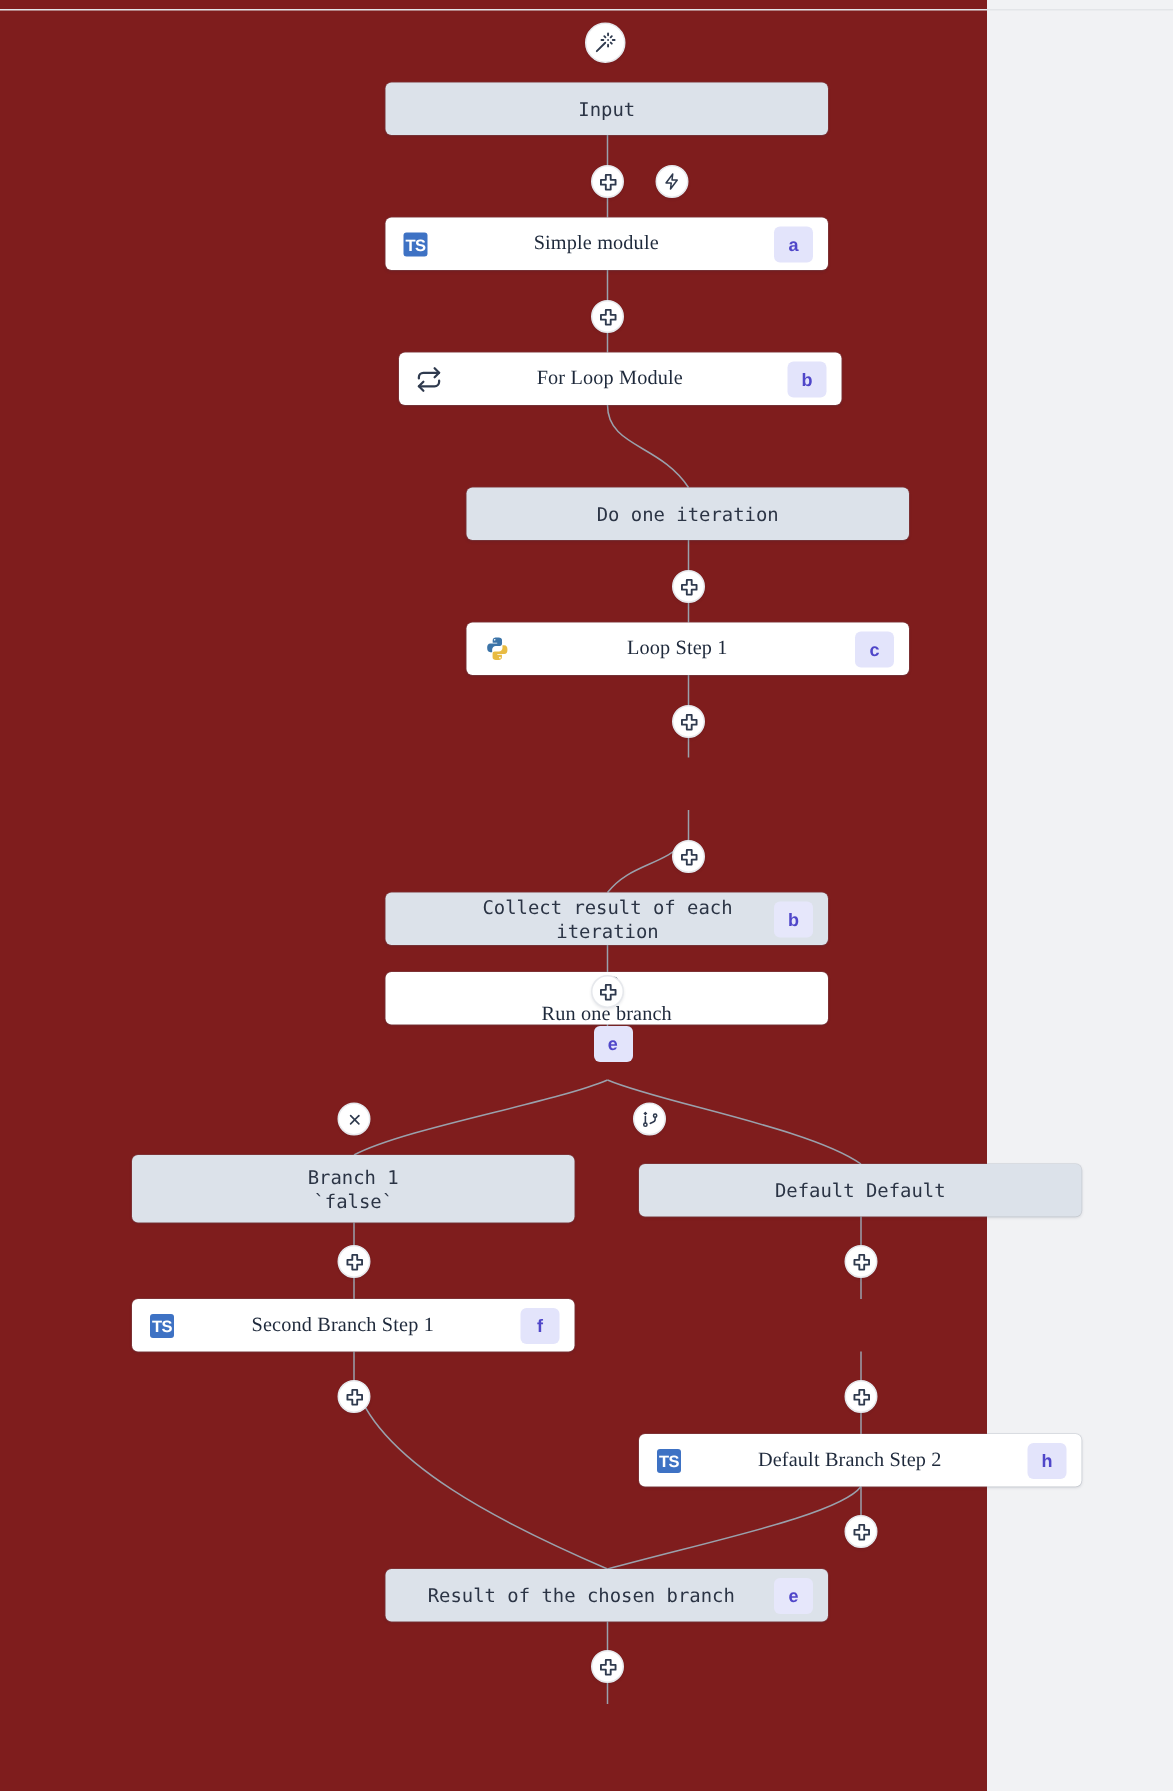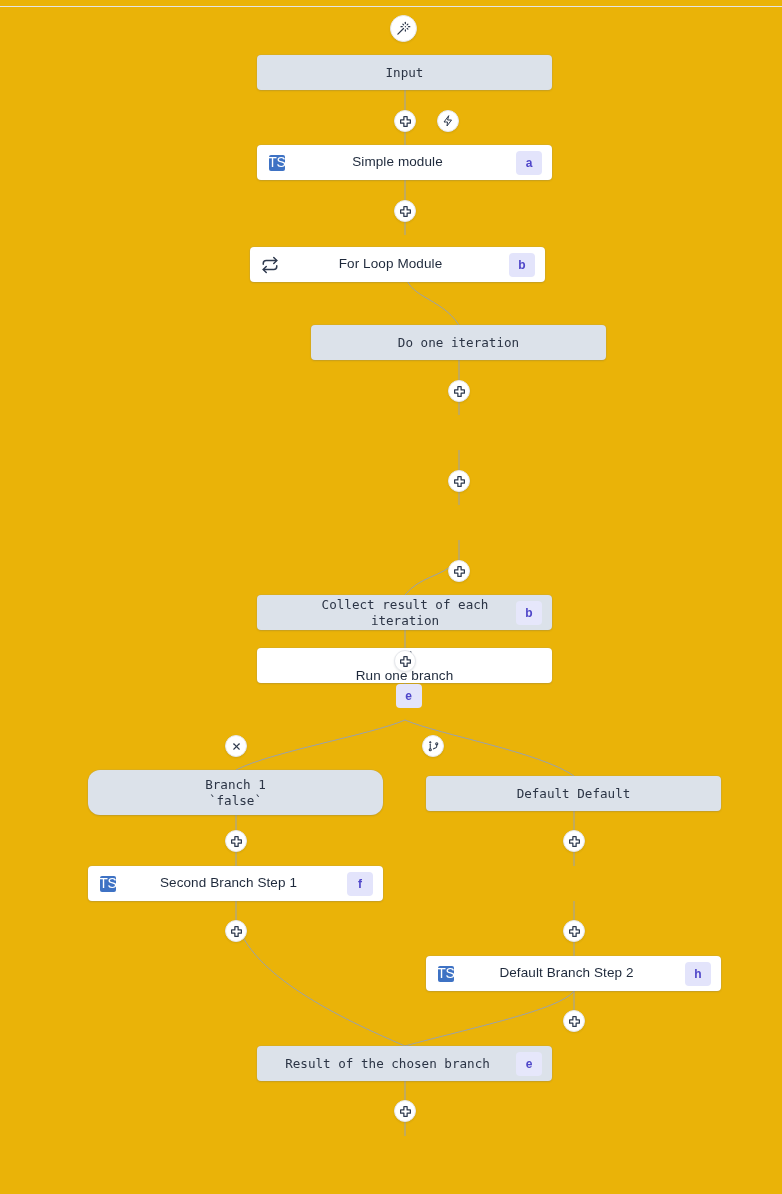--- a/index.html
+++ b/index.html
@@ -5,23 +5,23 @@
   * { box-sizing: border-box; margin: 0; padding: 0; }
   html, body {
     width: 782px;
     height: 1194px;
     background: #f1f2f4;
     font-family: "Liberation Sans", sans-serif;
     overflow: hidden;
   }
   #canvas {
     position: relative;
-    width: 782px;
+    width: 658px;
     height: 1194px;
-    background: #eab308;
+    background: #7f1d1d;
   }
   .top-rule {
     position: absolute;
     left: 0; top: 6px;
     width: 782px; height: 1px;
     background: #e3e5e8;
   }
   #edges {
     position: absolute;
     left: 0; top: 0;
@@ -63,21 +63,21 @@
     letter-spacing: .1px;
     white-space: pre-line;
     line-height: 1.22;
   }
   .node.virtual .node-label {
     font-family: "DejaVu Sans Mono", "Liberation Mono", monospace;
     font-size: 12.6px;
     color: #2b3445;
     letter-spacing: 0px;
   }
-  .node.module .node-label { font-family: Liberation Sans, sans-serif; }
+  .node.module .node-label { font-family: Liberation Serif, serif; }
 
   .badge {
     flex: 0 0 auto;
     min-width: 26px;
     height: 24px;
     border-radius: 4px;
     background: #e3e4fb;
     color: #4f46c9;
     font-size: 12px;
     font-weight: 700;
@@ -101,22 +101,22 @@
     z-index: 5;
   }
   .handle svg { display: block; }
 
   
   .ts-icon {
     width: 16px; height: 16px;
     border-radius: 2px;
     background: #3e72c4;
     color: #fff;
-    font-size: 14px;
-    font-weight: 400;
+    font-size: 11px;
+    font-weight: 700;
     display: flex; align-items: flex-end; justify-content: center;
     padding-bottom: 1px;
     font-family: "Liberation Sans", sans-serif;
     letter-spacing: -0.3px;
   }
 </style>
 </head>
 <body>
 
 <div id="canvas">
@@ -170,52 +170,62 @@
 <div class="node virtual h38" style="left: 257px; top: 55px; width: 295px; height: 35px;">
       <div class="node-label">Input</div>
     </div>
     <div class="node module" style="left: 257px; top: 145px; width: 295px; height: 35px;">
       <span class="node-icon">
         <span class="ts-icon">TS</span>
       </span>
       <div class="node-label">Simple module</div>
       <span class="badge">a</span>
     </div>
-    <div class="node module" style="left: 250px; top: 235px; width: 295px; height: 35px; margin-top: 12px;">
+    <div class="node module" style="left: 266px; top: 235px; width: 295px; height: 35px;">
       <span class="node-icon">
         <svg width="18" height="18" viewBox="0 0 24 24" fill="none" stroke="#2f3a4e" stroke-width="2" stroke-linecap="round" stroke-linejoin="round">
           <path d="m17 2 4 4-4 4"></path>
           <path d="M3 11v-1a4 4 0 0 1 4-4h14"></path>
           <path d="m7 22-4-4 4-4"></path>
           <path d="M21 13v1a4 4 0 0 1-4 4H3"></path>
         </svg>
       </span>
       <div class="node-label">For Loop Module</div>
       <span class="badge">b</span>
     </div>
     <div class="node virtual h38" style="left: 311px; top: 325px; width: 295px; height: 35px;">
       <div class="node-label">Do one iteration</div>
     </div>
+    <div class="node module" style="left: 311px; top: 415px; width: 295px; height: 35px;">
+      <span class="node-icon">
+        <svg width="17" height="17" viewBox="0 0 24 24">
+          <path fill="#3c74a8" d="M11.9 1.5c-2.3 0-4.2.4-4.2 2.6v2.2h4.3v.7H5.6C3.4 7 2.5 8.5 2.5 11.1c0 2.6.9 4.1 3.1 4.1h1.6v-2.5c0-1.8 1.6-3.4 3.4-3.4h3.9c1.1 0 2-.9 2-2V4.1c0-1.8-1.3-2.5-3.2-2.6h-1.4zm-2.3 1.3c.5 0 .8.4.8.8 0 .5-.4.8-.8.8-.5 0-.8-.4-.8-.8 0-.5.4-.8.8-.8z"></path>
+          <path fill="#e8bb42" d="M12.2 22.5c2.3 0 4.2-.4 4.2-2.6v-2.2h-4.3v-.7h6.4c2.2 0 3.1-1.5 3.1-4.1 0-2.6-.9-4.1-3.1-4.1h-1.6v2.5c0 1.8-1.6 3.4-3.4 3.4H9.6c-1.1 0-2 .9-2 2v3.2c0 1.8 1.3 2.5 3.2 2.6h1.4zm2.3-1.3c-.5 0-.8-.4-.8-.8 0-.5.4-.8.8-.8.5 0 .8.4.8.8 0 .5-.4.8-.8.8z"></path>
+        </svg>
+      </span>
+      <div class="node-label">Loop Step 1</div>
+      <span class="badge">c</span>
+    </div>
     <div class="node virtual h38" style="left: 257px; top: 595px; width: 295px; height: 35px; padding-left: 45px;">
       <div class="node-label">Collect result of each iteration</div>
       <span class="badge">b</span>
     </div>
     <div class="node module" style="left: 257px; top: 648px; width: 295px; height: 35px; flex-direction: column;">
       <span class="node-icon">
         <svg width="18" height="18" viewBox="0 0 24 24" fill="none" stroke="#2f3a4e" stroke-width="2" stroke-linecap="round" stroke-linejoin="round">
           <circle cx="6" cy="18" r="2.2"></circle>
           <circle cx="18" cy="6" r="2.2"></circle>
           <path d="M6 16V5"></path>
           <path d="M18 8.2c0 5-5 4.5-8.5 7.8"></path>
         </svg>
       </span>
       <div class="node-label">Run one branch</div>
       <span class="badge">e</span>
     </div>
-    <div class="node virtual h44" style="left: 88px; top: 770px; width: 295px; height: 45px; border-radius: 12px;">
+    <div class="node virtual h44" style="left: 88px; top: 770px; width: 295px; height: 45px;">
       <div class="node-label">Branch 1
 `false`</div>
     </div>
     <div class="node virtual h38" style="left: 426px; top: 776px; width: 295px; height: 35px;">
       <div class="node-label">Default Default</div>
     </div>
     <div class="node module" style="left: 88px; top: 866px; width: 295px; height: 35px;">
       <span class="node-icon">
         <span class="ts-icon">TS</span>
       </span>

